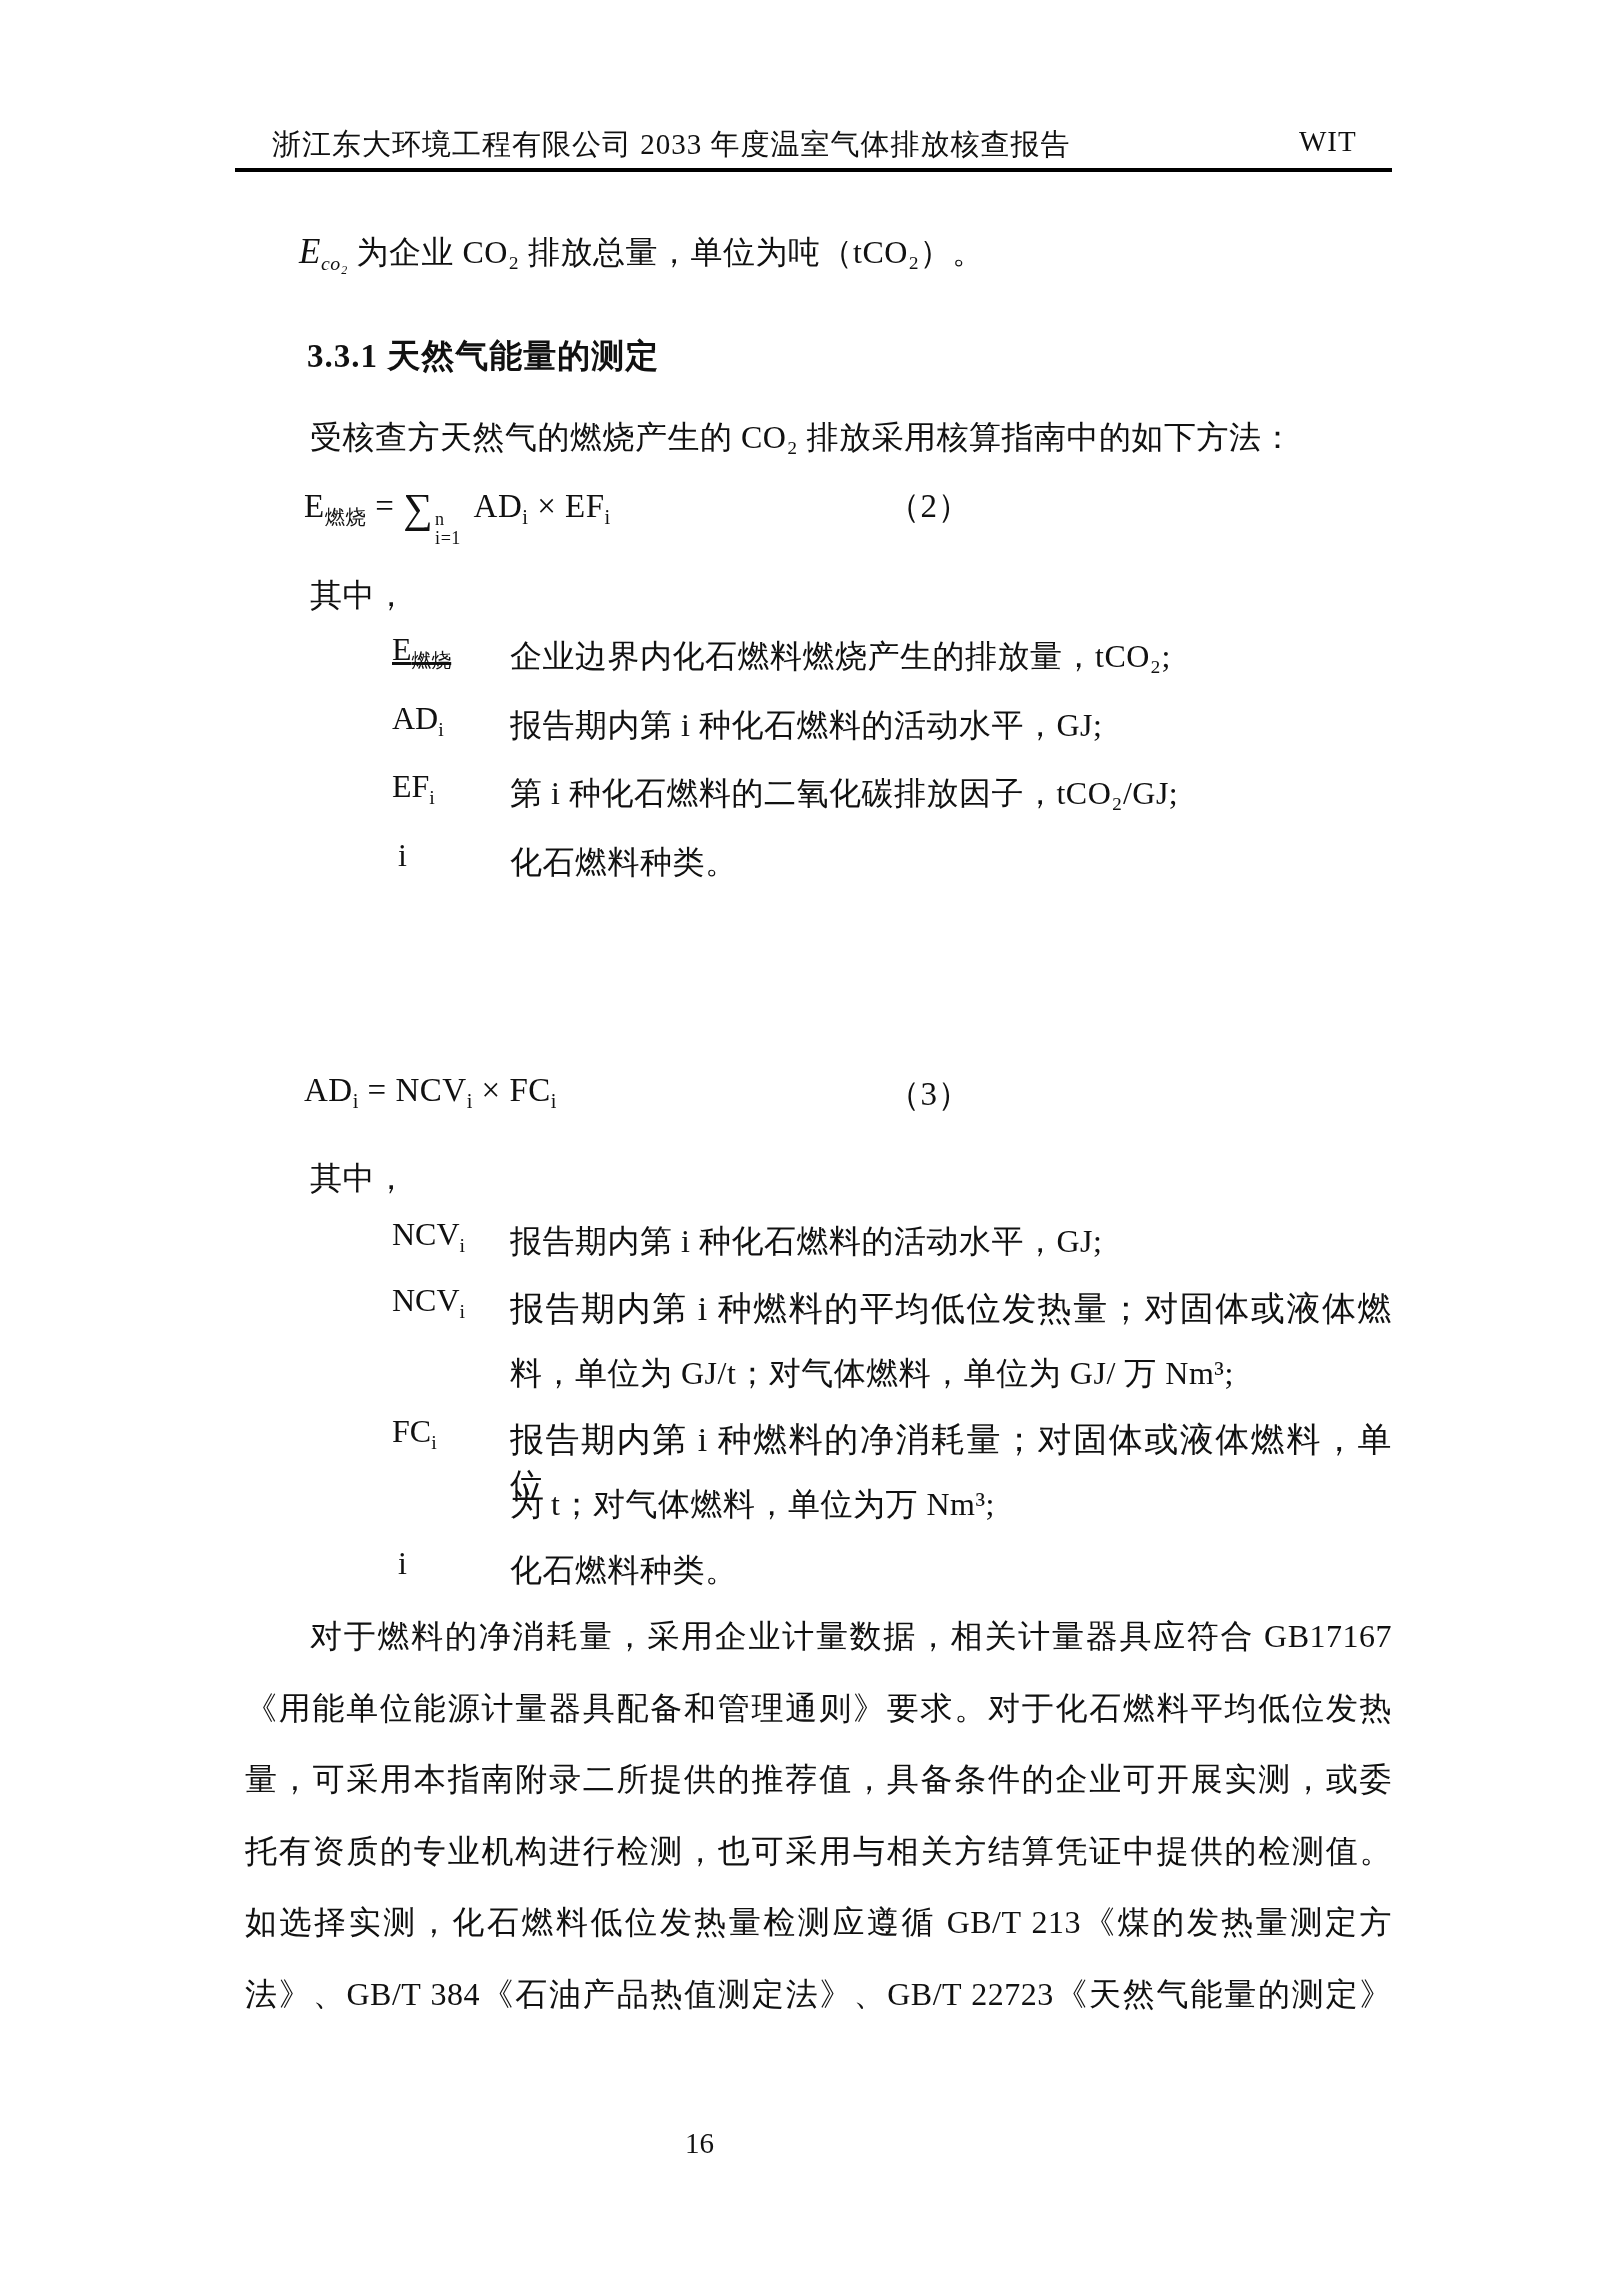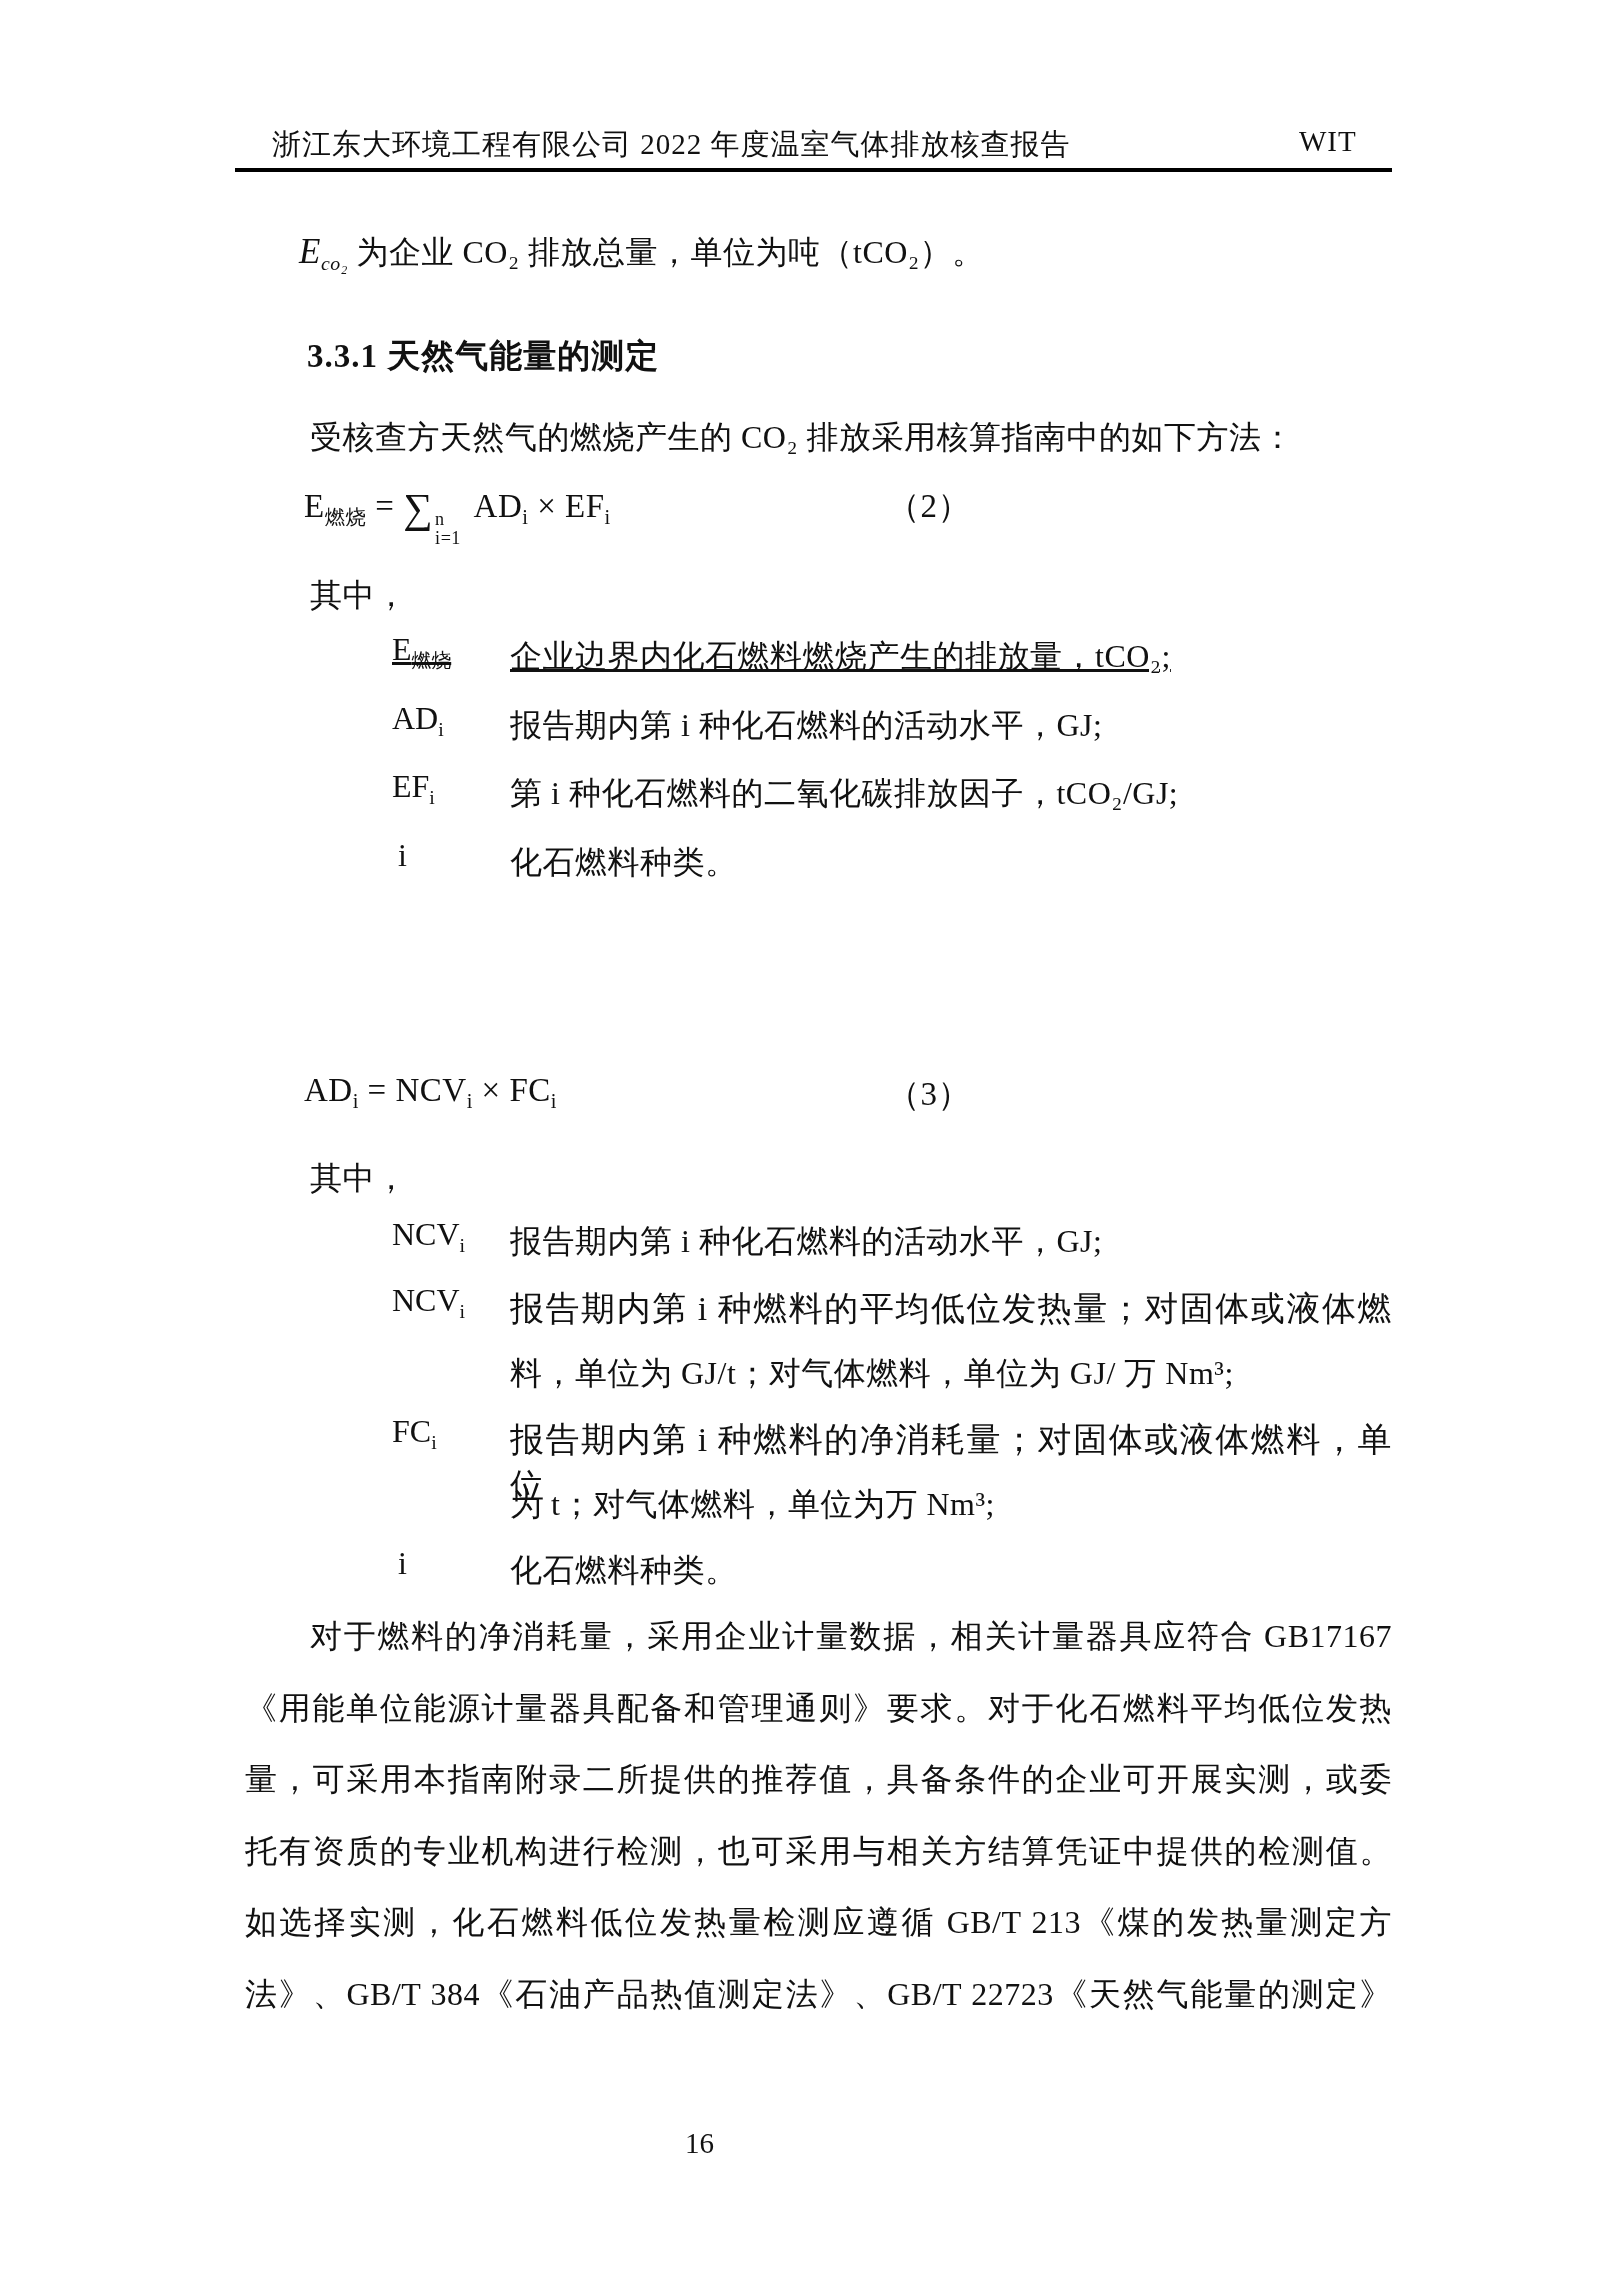--- a/index.html
+++ b/index.html
@@ -35,21 +35,21 @@
     text-align: justify; text-align-last: justify; white-space: normal;
   }
   .footer-num { position: absolute; left: 0; width: 1399px; text-align: center; font-size: 29px; }
   i { font-style: italic; }
 </style>
 </head>
 <body>
 
 <div class="page">
 
-  <div class="abs hdr" style="left:272px; top:125px;">浙江东大环境工程有限公司 2022 年度温室气体排放核查报告</div>
+  <div class="abs hdr" style="left:272px; top:125px;">浙江东大环境工程有限公司 2033 年度温室气体排放核查报告</div>
   <div class="abs hdr" style="left:1299px; top:125px;">WIT</div>
   <div class="rule" style="left:235px; top:168px; width:1157px; height:3.9px;"></div>
 
   <div class="body-line" style="left:299px; top:231px;">
     <i style="font-size:35px;">E</i><sub class="sb"><i>co₂</i></sub>
     <span>为企业 CO₂ 排放总量，单位为吨（tCO₂）。</span>
   </div>
 
   <div class="abs heading" style="left:307px; top:334px;">3.3.1 天然气能量的测定</div>
 
@@ -66,21 +66,21 @@
     <span>×</span>
     <span>EF</span><sub class="sb">i</sub>
   </div>
   <div class="body-line formula" style="left:887px; top:484px;">（2）</div>
 
   <div class="body-line" style="left:310px; top:574px;">其中，</div>
 
   <div class="def-label" style="left:392px; top:631px;text-decoration:underline;">
     <span>E</span><sub class="sb">燃烧</sub>
   </div>
-  <div class="def-desc" style="left:510px; top:635px;text-decoration:underline;">企业边界内化石燃料燃烧产生的排放量，tCO₂;</div>
+  <div class="def-desc" style="left:510px; top:635px;">企业边界内化石燃料燃烧产生的排放量，tCO₂;</div>
 
   <div class="def-label" style="left:392px; top:700px;">
     <span>AD</span><sub class="sb">i</sub>
   </div>
   <div class="def-desc" style="left:510px; top:704px;">报告期内第 i 种化石燃料的活动水平，GJ;</div>
 
   <div class="def-label" style="left:392px; top:768px;">
     <span>EF</span><sub class="sb">i</sub>
   </div>
   <div class="def-desc" style="left:510px; top:772px;">第 i 种化石燃料的二氧化碳排放因子，tCO₂/GJ;</div>

